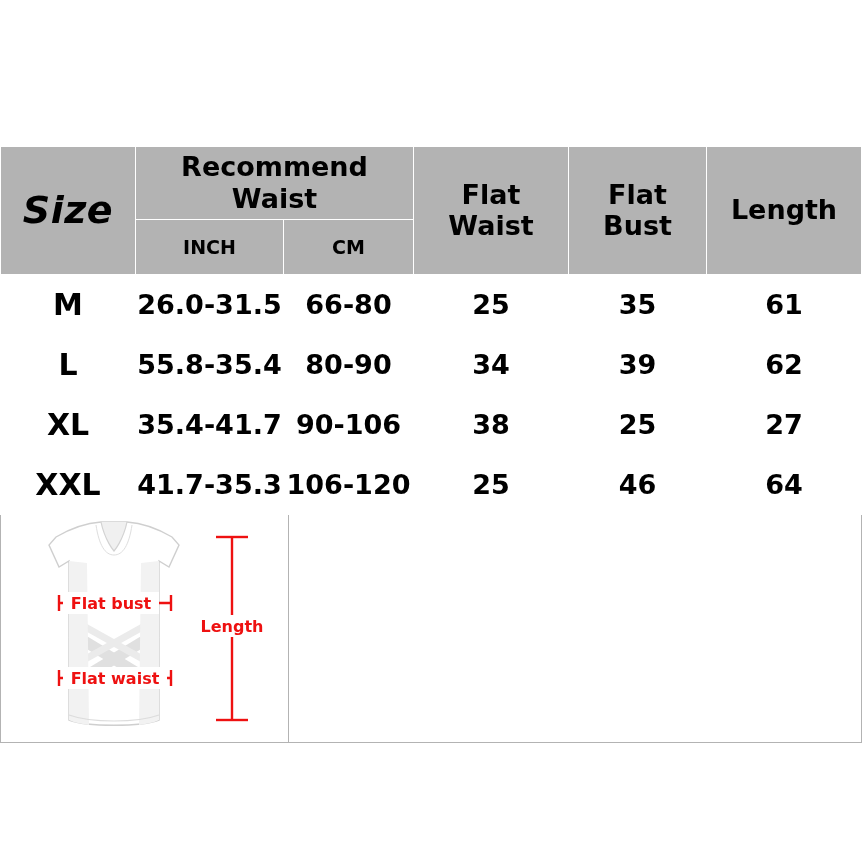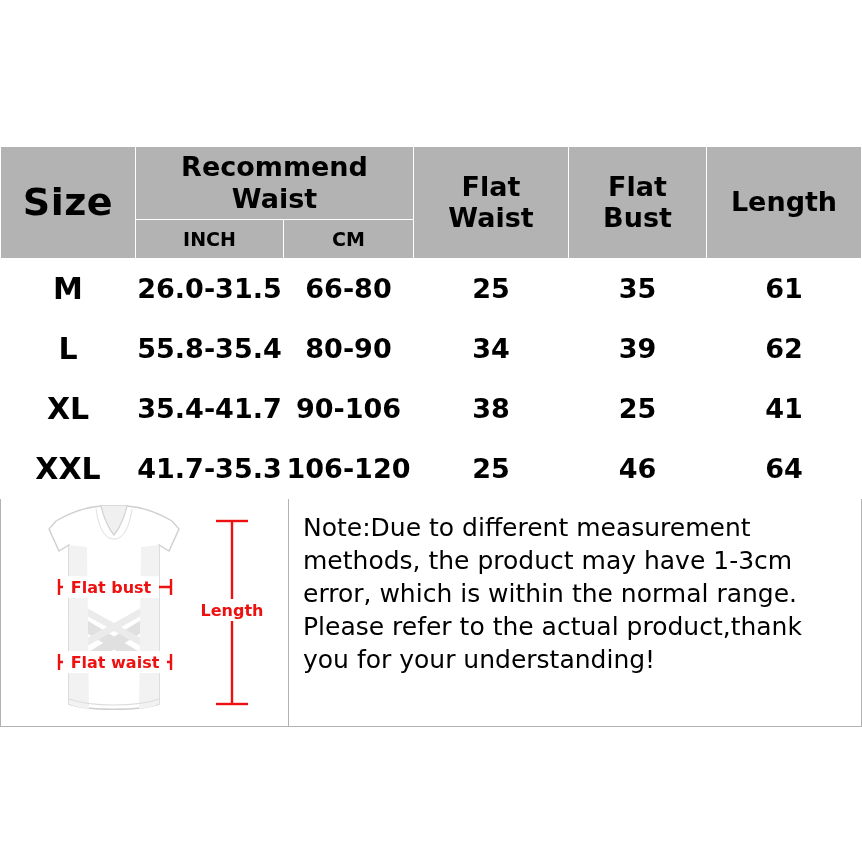--- a/index.html
+++ b/index.html
@@ -35,33 +35,34 @@
   }
   
   .hdr {
     background: #b3b3b3;
   }
   .hdr-size {
     font-size: 38px;
     font-weight: bold;
     height: 96px;
     letter-spacing: 0.5px;
+    font-style: italic;
   }
   .hdr-main {
     font-size: 27px;
     font-weight: bold;
     line-height: 1.18;
     padding: 4px 6px;
   }
   .unit-row td {
     background: #b3b3b3;
     font-size: 19px;
     font-weight: bold;
     height: 34px;
-    padding: 2px 0;
+    padding: 10px 0;
   }
   .body-row td {
     background: #ffffff;
     border: 1px solid #b3b3b3;
     font-size: 27px;
     height: 57px;
     font-weight: normal;
     color: #000;
   }
   .body-row td.size-cell {
@@ -143,21 +144,21 @@
         <td>34</td>
         <td>39</td>
         <td>62</td>
       </tr>
       <tr class="body-row">
         <td class="size-cell">XL</td>
         <td>35.4-41.7</td>
         <td>90-106</td>
         <td>38</td>
         <td>25</td>
-        <td>41</td>
+        <td>27</td>
       </tr>
       <tr class="body-row">
         <td class="size-cell">XXL</td>
         <td>41.7-35.3</td>
         <td>106-120</td>
         <td>25</td>
         <td>46</td>
         <td>64</td>
       </tr>
     </tbody>
@@ -206,18 +207,15 @@
 
         <g stroke="#ee1111" fill="#ee1111">
           <line x1="231" y1="22" x2="231" y2="205" stroke-width="2.4"></line>
           <line x1="215" y1="22" x2="247" y2="22" stroke-width="2.4"></line>
           <line x1="215" y1="205" x2="247" y2="205" stroke-width="2.4"></line>
           <rect x="200" y="100" width="62" height="22" fill="#ffffff" stroke="none"></rect>
           <text x="231" y="117" font-family="DejaVu Sans, sans-serif" font-size="16" font-weight="bold" text-anchor="middle" stroke="none" fill="#ee1111">Length</text>
         </g>
       </svg>
     </div>
-    <div class="note-cell">
-      <p>Note:Due to different measurement methods, the product may have 1-3cm error, which is within the normal range. Please refer to the actual product,thank you for your understanding!</p>
-    </div>
   </div>
 
 </div>
 
 </body></html>

